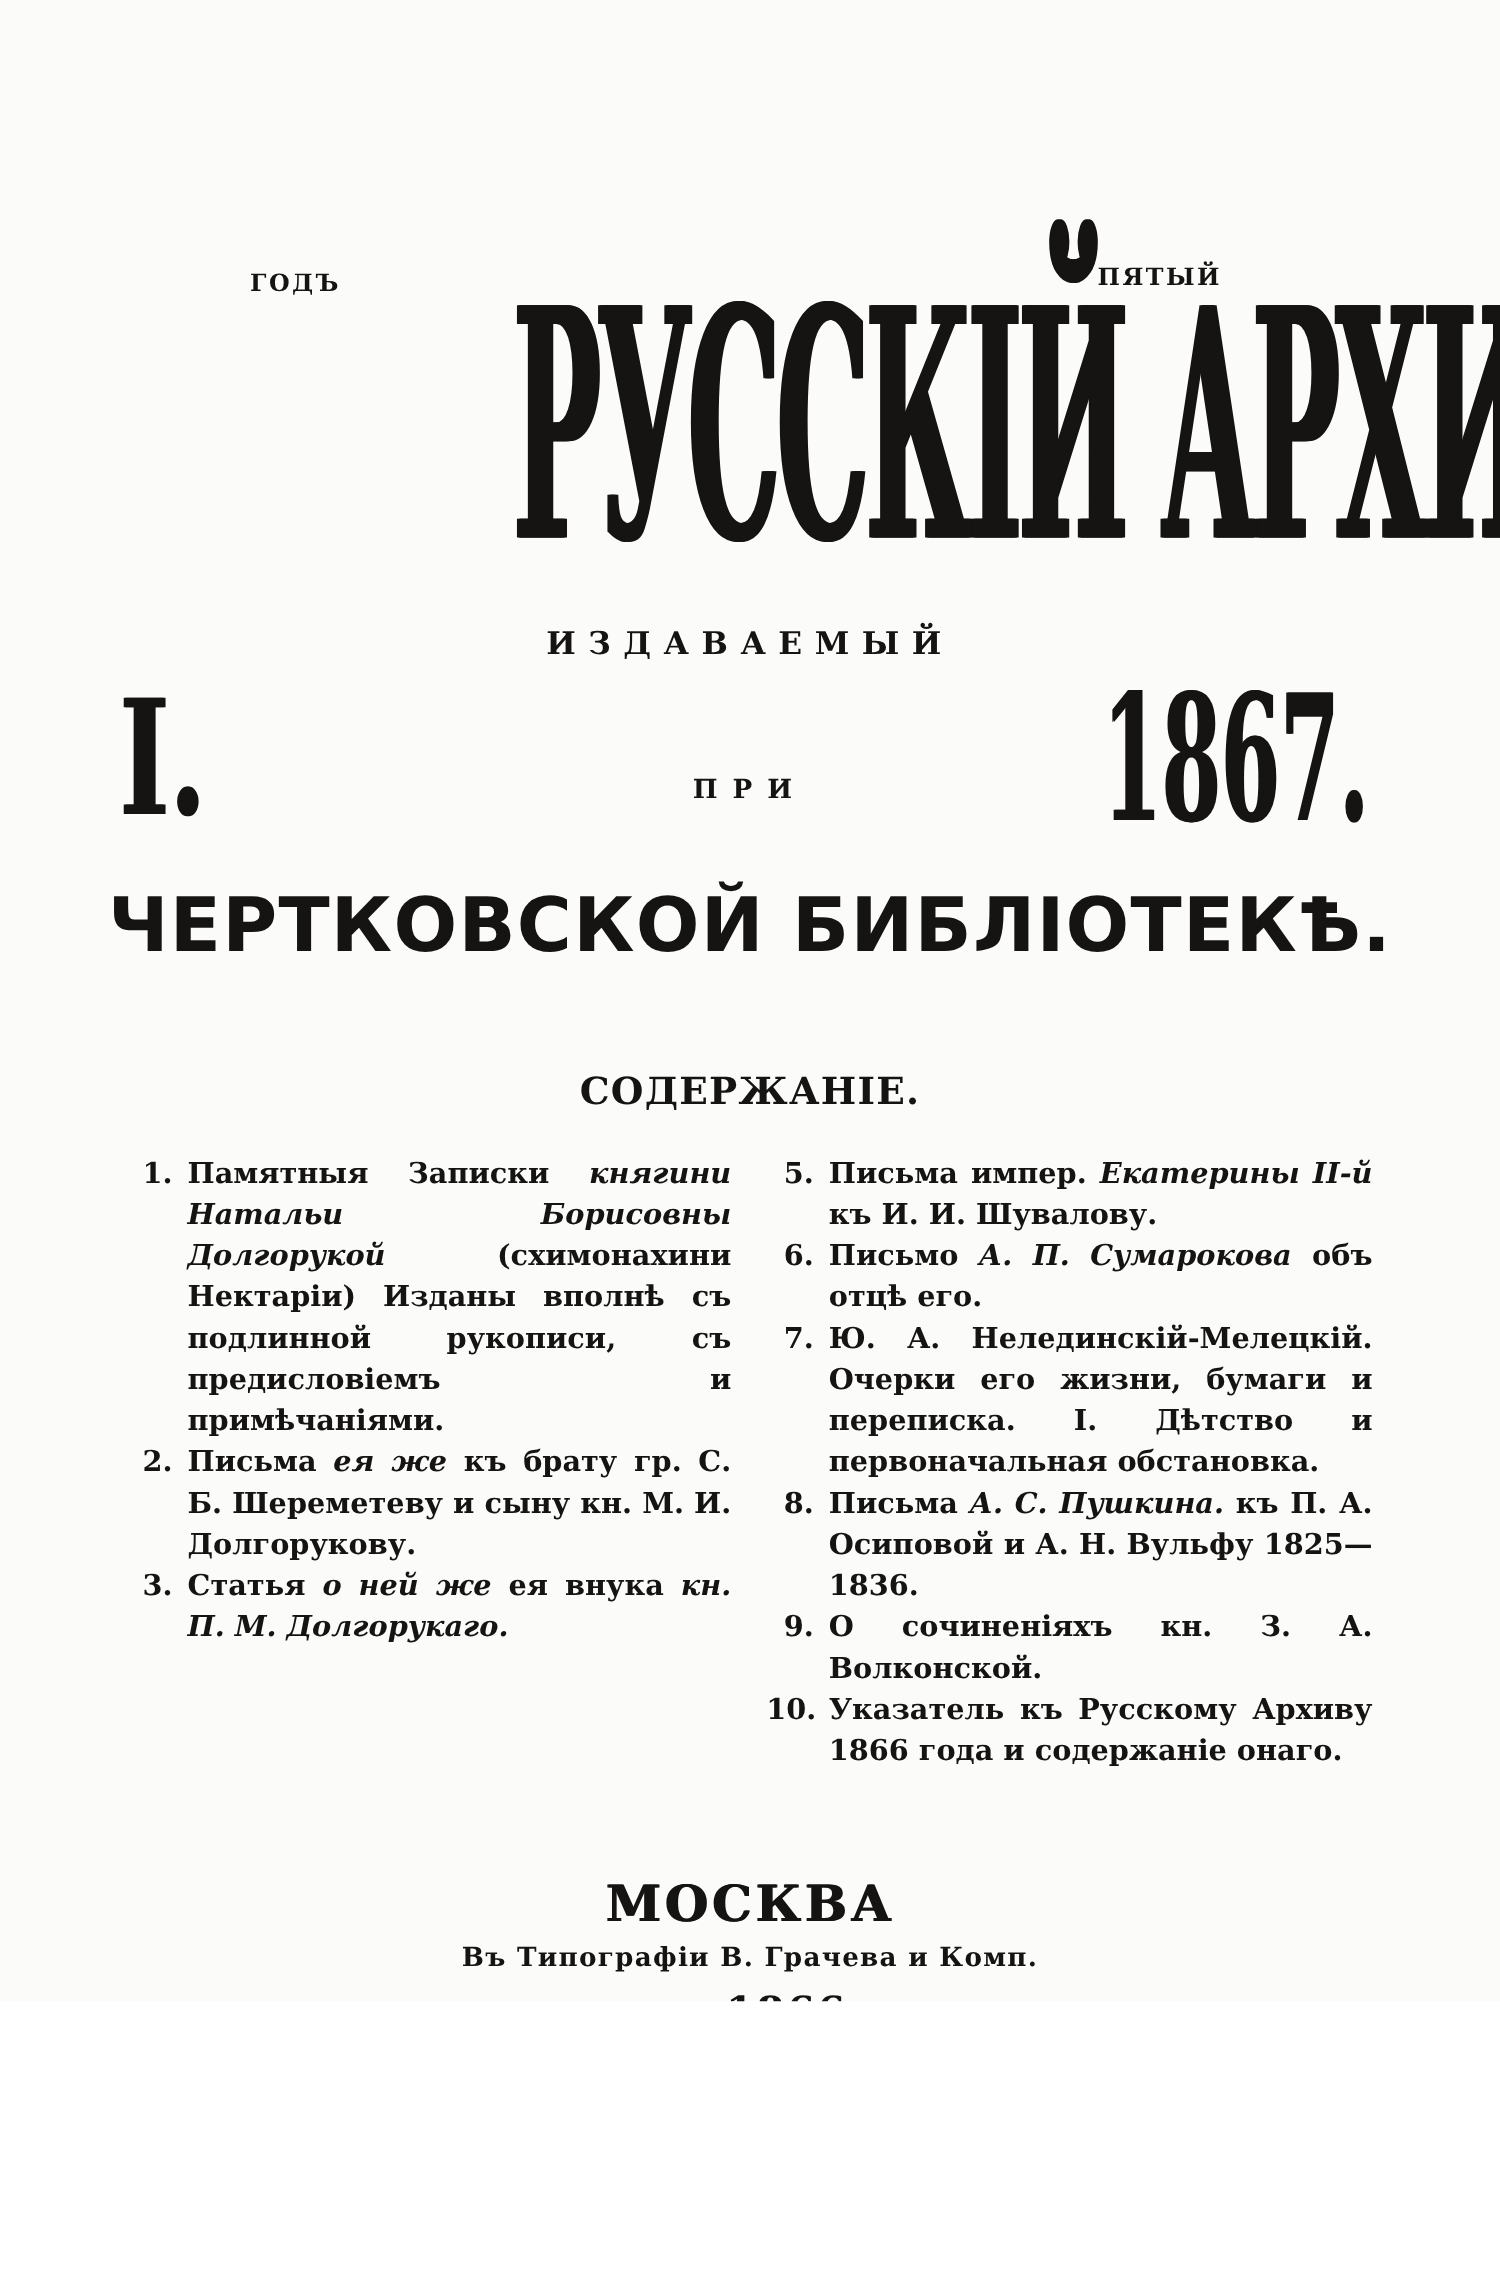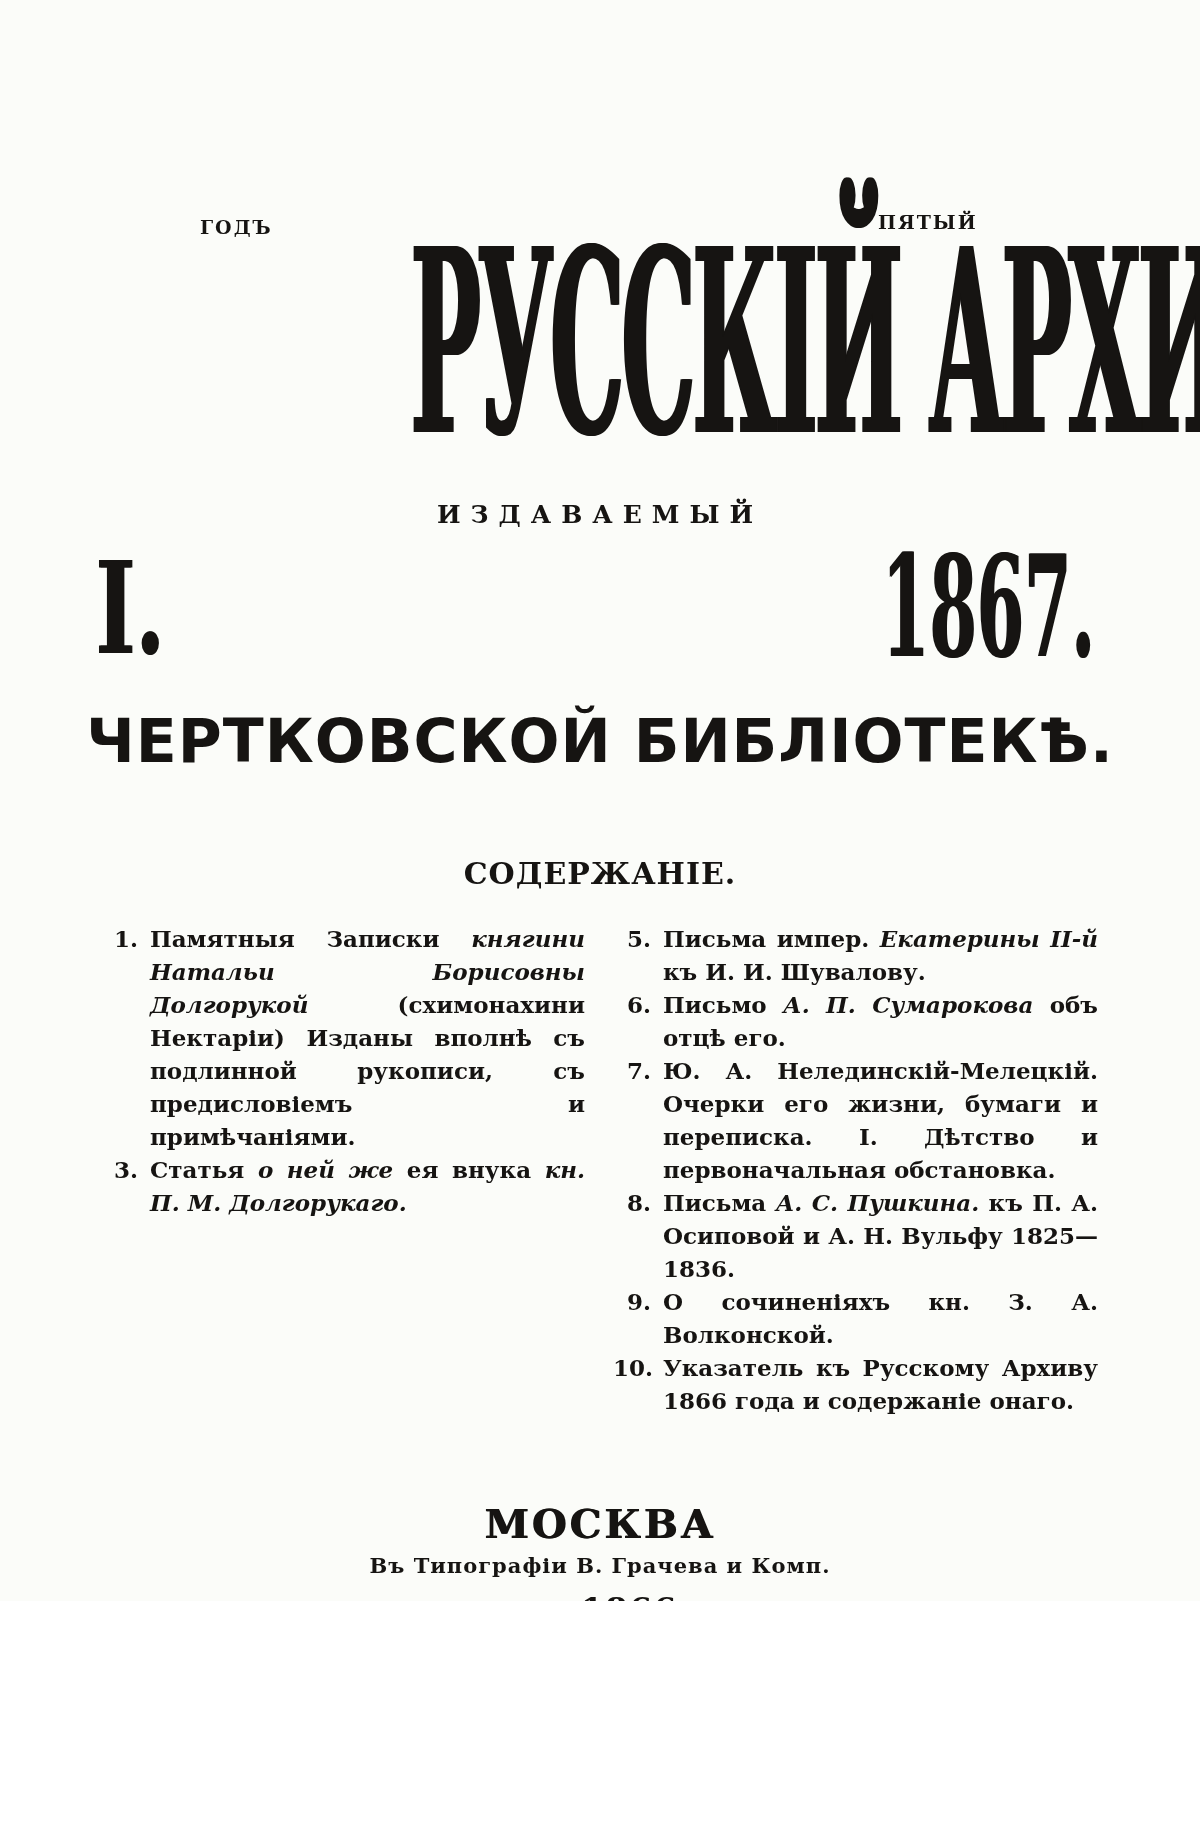--- a/index.html
+++ b/index.html
@@ -143,29 +143,31 @@
 <div class="page">
 
   <div class="abs year-label god">ГОДЪ</div>
   <div class="abs year-label pyatyi">ПЯТЫЙ</div>
 
   <div class="abs center main-title-wrap"><span class="main-title">РУССКІЙ АРХИВЪ.</span></div>
 
   <div class="abs center izdavaemyi">ИЗДАВАЕМЫЙ</div>
 
   <div class="abs issue-number">I.</div>
+  <div class="abs center pri">ПРИ</div>
   <div class="abs year-big">1867.</div>
 
   <div class="abs center library-line">ЧЕРТКОВСКОЙ БИБЛІОТЕКѢ.</div>
 
   <div class="abs center toc-heading">СОДЕРЖАНІЕ.</div>
 
   <div class="abs toc">
     <div class="toc-col">
         <div class="toc-item"><span class="toc-num">1.</span><span>Памятныя Записки </span><span class="it">княгини Натальи Борисовны Долгорукой</span><span> (схимонахини Нектаріи) Изданы вполнѣ съ подлинной рукописи, съ предисловіемъ и примѣчаніями.</span></div>
+        <div class="toc-item"><span class="toc-num">2.</span><span>Письма </span><span class="it">ея же</span><span> къ брату гр. С. Б. Шереметеву и сыну кн. М. И. Долгорукову.</span></div>
         <div class="toc-item"><span class="toc-num">3.</span><span>Статья </span><span class="it">о ней же</span><span> ея внука </span><span class="it">кн. П. М. Долгорукаго.</span></div>
       </div>
     <div class="toc-col">
         <div class="toc-item"><span class="toc-num">5.</span><span>Письма импер. </span><span class="it">Екатерины II-й</span><span> къ И. И. Шувалову.</span></div>
         <div class="toc-item"><span class="toc-num">6.</span><span>Письмо </span><span class="it">А. П. Сумарокова</span><span> объ отцѣ его.</span></div>
         <div class="toc-item"><span class="toc-num">7.</span><span>Ю. А. Нелединскій-Мелецкій. Очерки его жизни, бумаги и переписка. I. Дѣтство и первоначальная обстановка.</span></div>
         <div class="toc-item"><span class="toc-num">8.</span><span>Письма </span><span class="it">А. С. Пушкина.</span><span> къ П. А. Осиповой и А. Н. Вульфу 1825—1836.</span></div>
         <div class="toc-item"><span class="toc-num">9.</span><span>О сочиненіяхъ кн. З. А. Волконской.</span></div>
         <div class="toc-item"><span class="toc-num">10.</span><span>Указатель къ Русскому Архиву 1866 года и содержаніе онаго.</span></div>
       </div>

